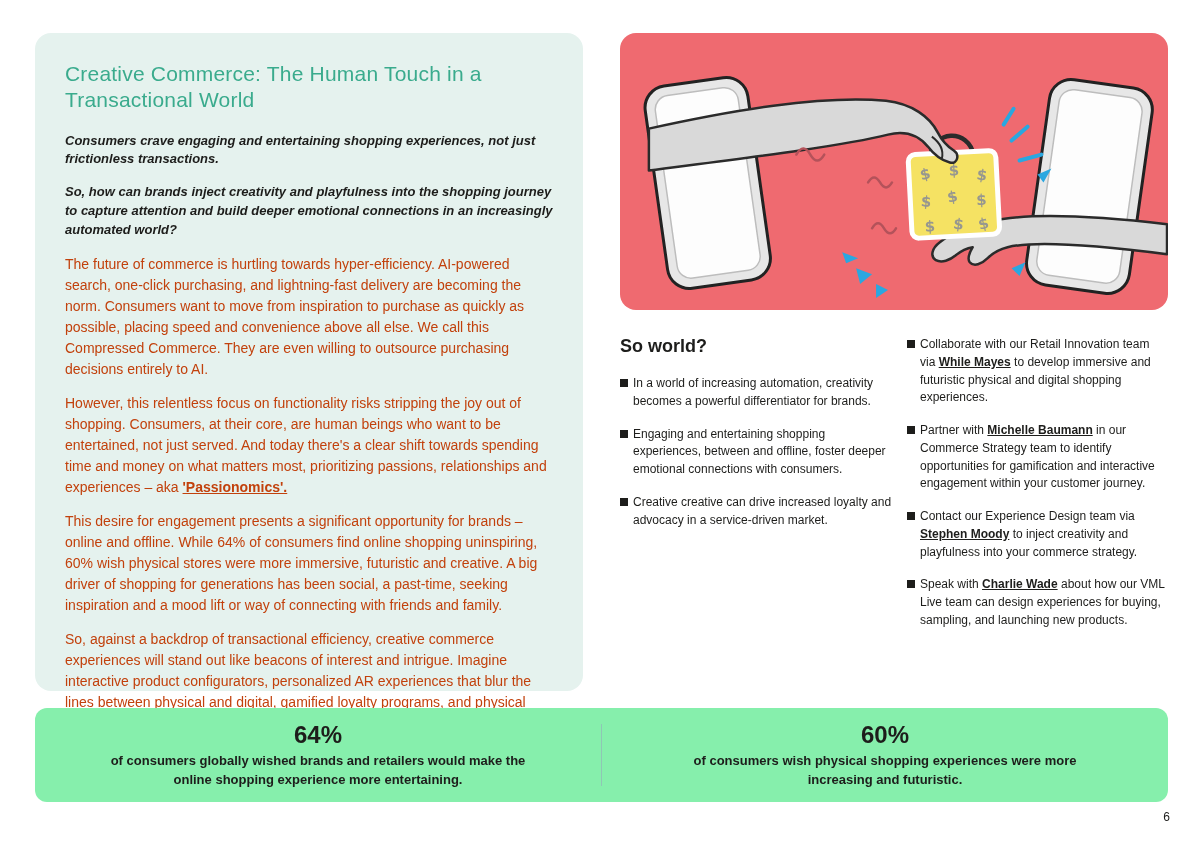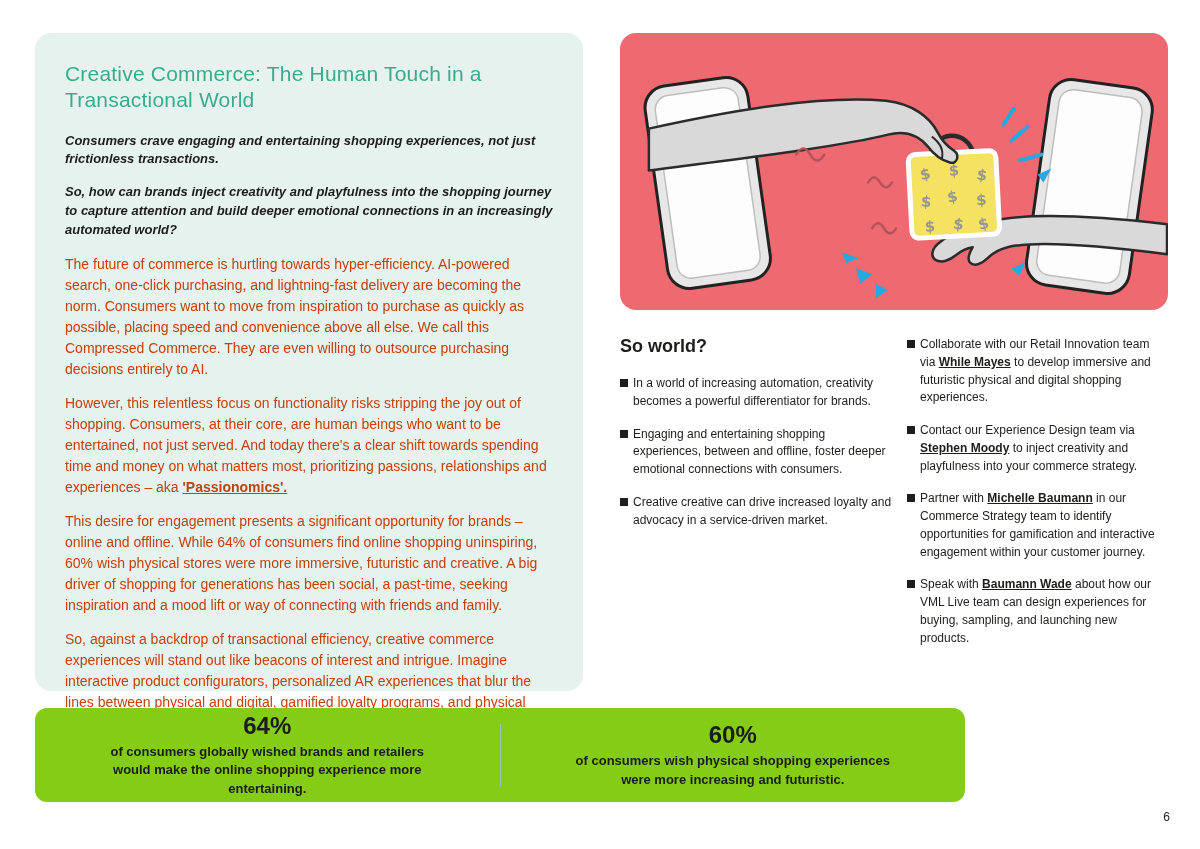--- a/index.html
+++ b/index.html
@@ -67,22 +67,22 @@
     margin-bottom:15px;
   }
   ul.bullets .marker {
     flex:none; width:8px; height:8px;
     background:#1d1d1b; margin-top:4px;
   }
 
   
   .stat-band {
     position:absolute; left:35px; top:708px;
-    width:930px; height:94px;
-    background:#84cc16;
+    width:1133px; height:94px;
+    background:#86efac;
     border-radius:12px;
     display:flex; align-items:center;
   }
   .stat { flex:1; text-align:center; padding:0 70px; }
   .stat-value { font-size:24px; font-weight:bold; margin-bottom:3px; }
   .stat-text  { font-size:13px; font-weight:bold; line-height:1.4; }
   .stat-divider { width:1px; height:62px; background:#8fc6b5; flex:none; }
 
   .page-number {
     position:absolute; right:30px; top:810px;
@@ -195,29 +195,29 @@
 </section>
 
 <section class="col col-next-steps">
   <ul class="bullets">
       <li>
         <span class="marker"></span>
         <span class="bullet-text">Collaborate with our Retail Innovation team via <a href="#" class="inline-link">While Mayes</a> to develop immersive and futuristic physical and digital shopping experiences.</span>
       </li>
       <li>
         <span class="marker"></span>
+        <span class="bullet-text">Partner with <a href="#" class="inline-link">Michelle Baumann</a> in our Commerce Strategy team to identify opportunities for gamification and interactive engagement within your customer journey.</span>
+      </li>
+      <li>
+        <span class="marker"></span>
         <span class="bullet-text">Contact our Experience Design team via <a href="#" class="inline-link">Stephen Moody</a> to inject creativity and playfulness into your commerce strategy.</span>
       </li>
       <li>
         <span class="marker"></span>
-        <span class="bullet-text">Partner with <a href="#" class="inline-link">Michelle Baumann</a> in our Commerce Strategy team to identify opportunities for gamification and interactive engagement within your customer journey.</span>
-      </li>
-      <li>
-        <span class="marker"></span>
-        <span class="bullet-text">Speak with <a href="#" class="inline-link">Baumann Wade</a> about how our VML Live team can design experiences for buying, sampling, and launching new products.</span>
+        <span class="bullet-text">Speak with <a href="#" class="inline-link">Charlie Wade</a> about how our VML Live team can design experiences for buying, sampling, and launching new products.</span>
       </li>
     </ul>
 </section>
 
 <section class="stat-band">
   <div class="stat">
     <div class="stat-value">64%</div>
     <div class="stat-text">of consumers globally wished brands and retailers would make the online shopping experience more entertaining.</div>
   </div>
   <div class="stat-divider"></div>

